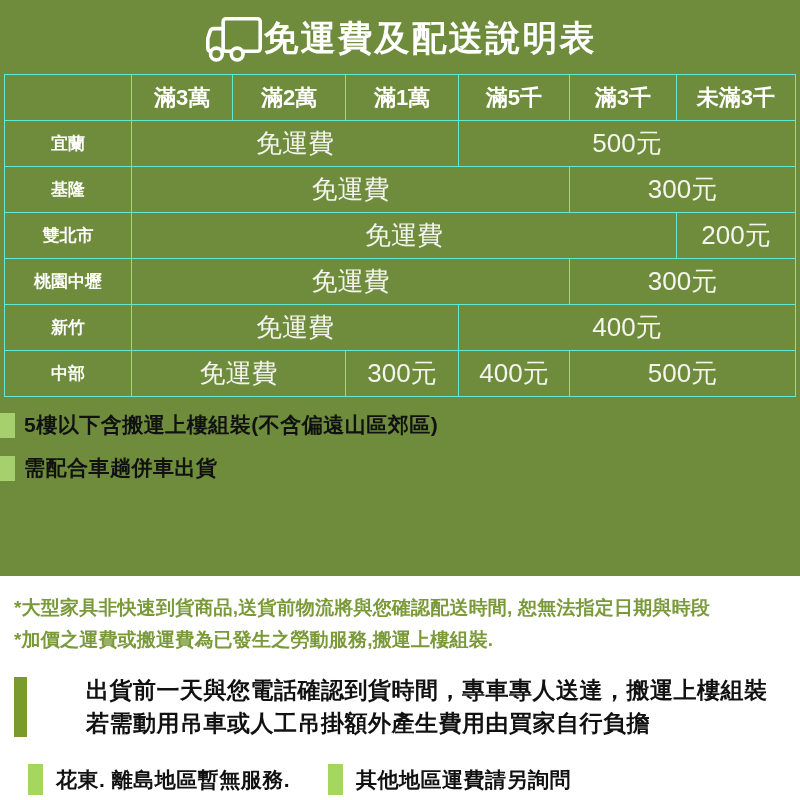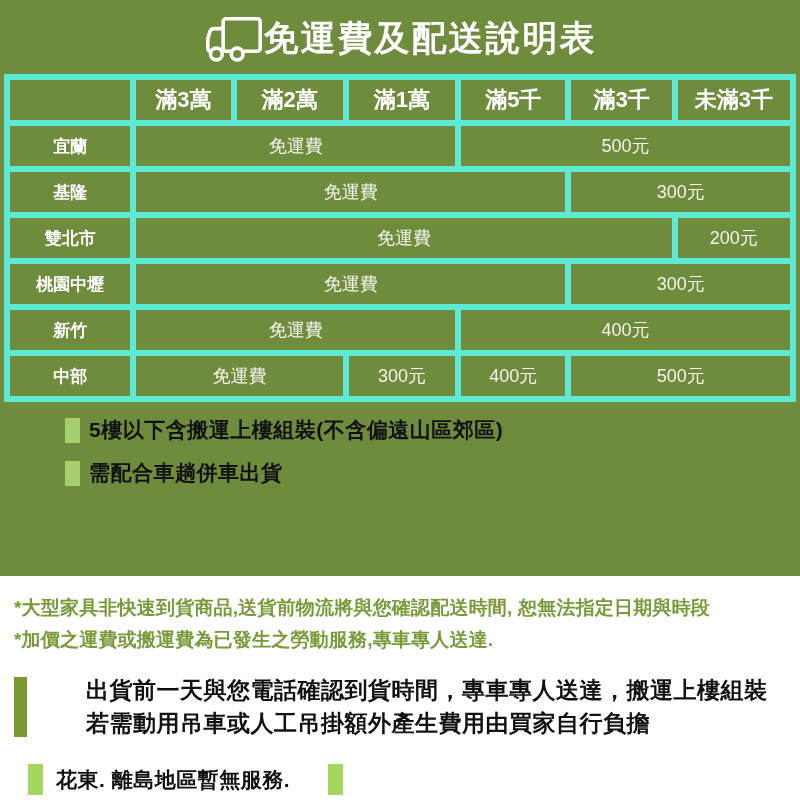--- a/index.html
+++ b/index.html
@@ -18,29 +18,29 @@
 
   
   .green-panel{width:800px;height:576px;background:var(--panel-green);overflow:hidden;}
   .title-bar{height:74px;display:flex;align-items:center;justify-content:center;gap:0;}
   .truck{display:inline-flex;margin-top:4px;}
   .page-title{color:#ffffff;font-size:35px;font-weight:700;letter-spacing:2px;line-height:1;}
 
   
   table.fee{border-collapse:collapse;table-layout:fixed;width:792px;margin:0 auto;}
   table.fee th,table.fee td{
-    border:6px solid #5eead4;height:46px;text-align:center;vertical-align:middle;
+    border:1px solid #5eead4;height:46px;text-align:center;vertical-align:middle;
     padding:0;overflow:hidden;white-space:nowrap;}
   table.fee th.corner{}
   table.fee th.col-head{color:#ffffff;font-size:22px;font-weight:700;}
   table.fee th.region{color:#ffffff;font-size:17px;font-weight:700;}
-  table.fee td.value{color:var(--value-text);font-size:18px;font-weight:400;}
+  table.fee td.value{color:var(--value-text);font-size:26px;font-weight:400;}
 
   
-  .panel-notes{padding:14px 0 0 20px;margin-left:45px;}
+  .panel-notes{padding:14px 0 0 0;}
   .note-item{display:flex;align-items:center;margin-bottom:15px;}
   .note-bullet{width:15px;height:25px;background:var(--note-bullet);margin-right:9px;flex:0 0 auto;}
   .note-text{color:var(--ink);font-size:21px;font-weight:700;letter-spacing:0.5px;}
 
   
   .white-section{padding:16px 24px 0 14px;}
   .fine-line{color:var(--fine-print);font-size:19px;font-weight:700;line-height:32px;letter-spacing:0.2px;}
 
   .delivery-notice{display:flex;margin-top:18px;margin-left:0;}
   .notice-bar{width:13px;background:var(--notice-bar);flex:0 0 auto;margin:3px 0;}
@@ -136,35 +136,36 @@
         <div class="note-item">
           <span class="note-bullet"></span>
           <span class="note-text">需配合車趟併車出貨</span>
         </div>
       </div>
   </div>
 
   <div class="white-section">
     <div class="fine-print">
         <div class="fine-line">*大型家具非快速到貨商品,送貨前物流將與您確認配送時間, 恕無法指定日期與時段</div>
-        <div class="fine-line">*加價之運費或搬運費為已發生之勞動服務,專車專人送達.</div>
+        <div class="fine-line">*加價之運費或搬運費為已發生之勞動服務,搬運上樓組裝.</div>
       </div>
 
     <div class="delivery-notice">
       <span class="notice-bar"></span>
       <div class="notice-text">
           <div class="notice-line">出貨前一天與您電話確認到貨時間，專車專人送達，搬運上樓組裝</div>
           <div class="notice-line">若需動用吊車或人工吊掛額外產生費用由買家自行負擔</div>
         </div>
     </div>
 
     <div class="bottom-notes">
         <div class="bottom-item">
           <span class="bottom-bullet"></span>
           <span class="bottom-text">花東. 離島地區暫無服務.</span>
         </div>
         <div class="bottom-item">
           <span class="bottom-bullet"></span>
+          <span class="bottom-text">其他地區運費請另詢問</span>
         </div>
       </div>
   </div>
 
 </div>
 
 </body></html>

